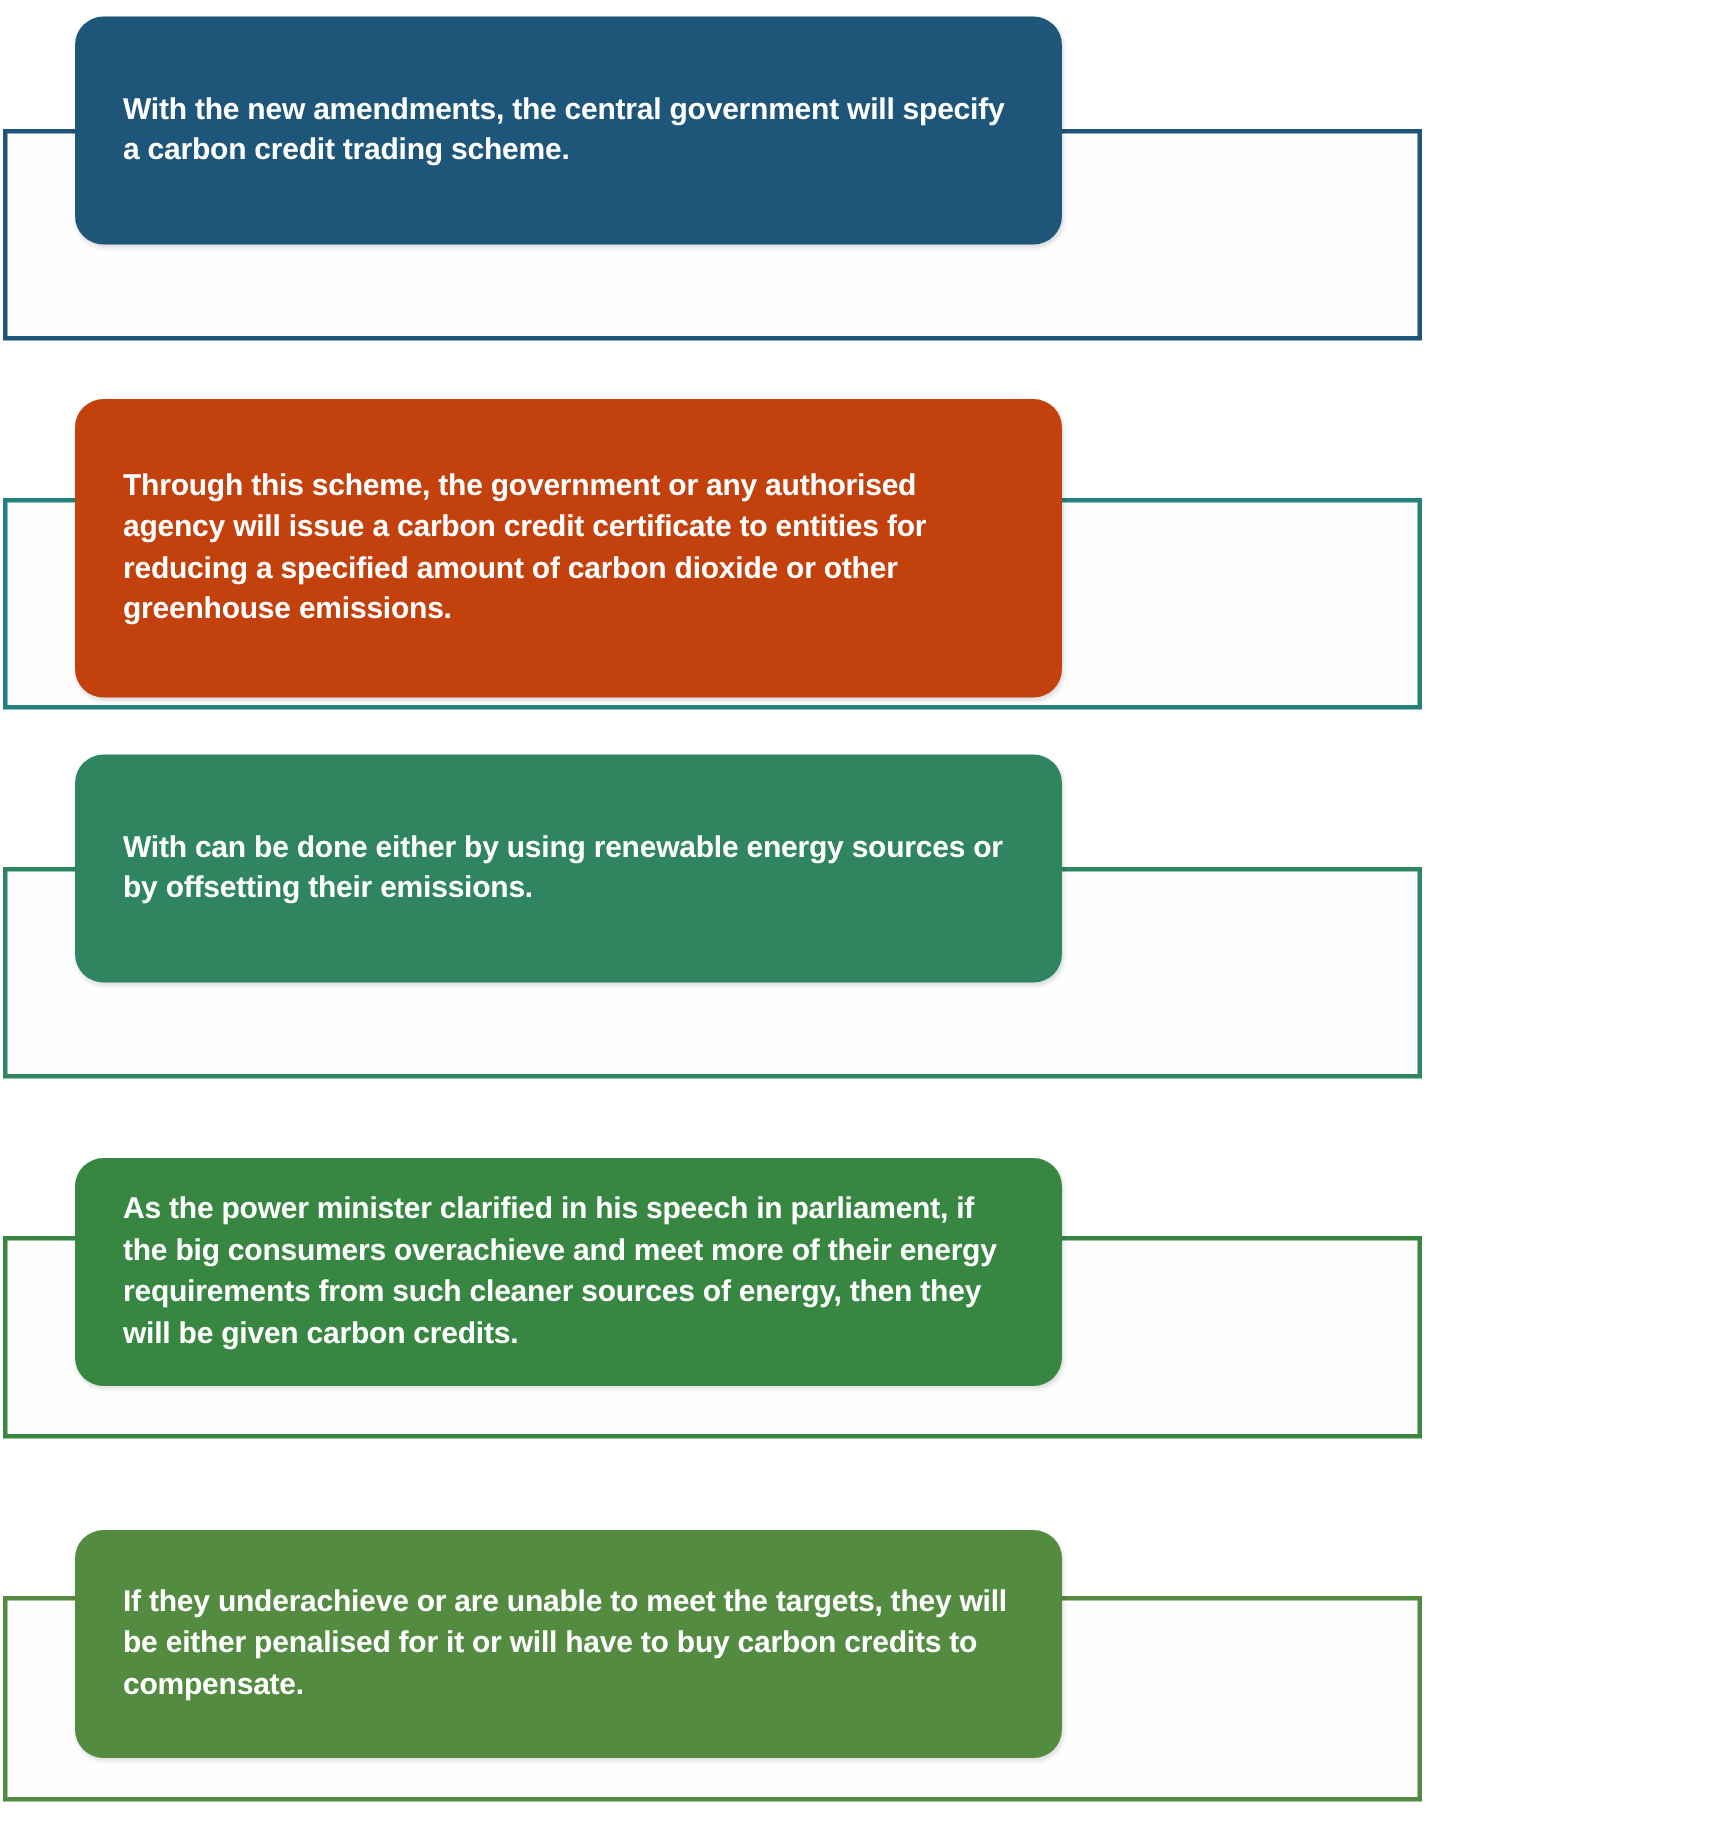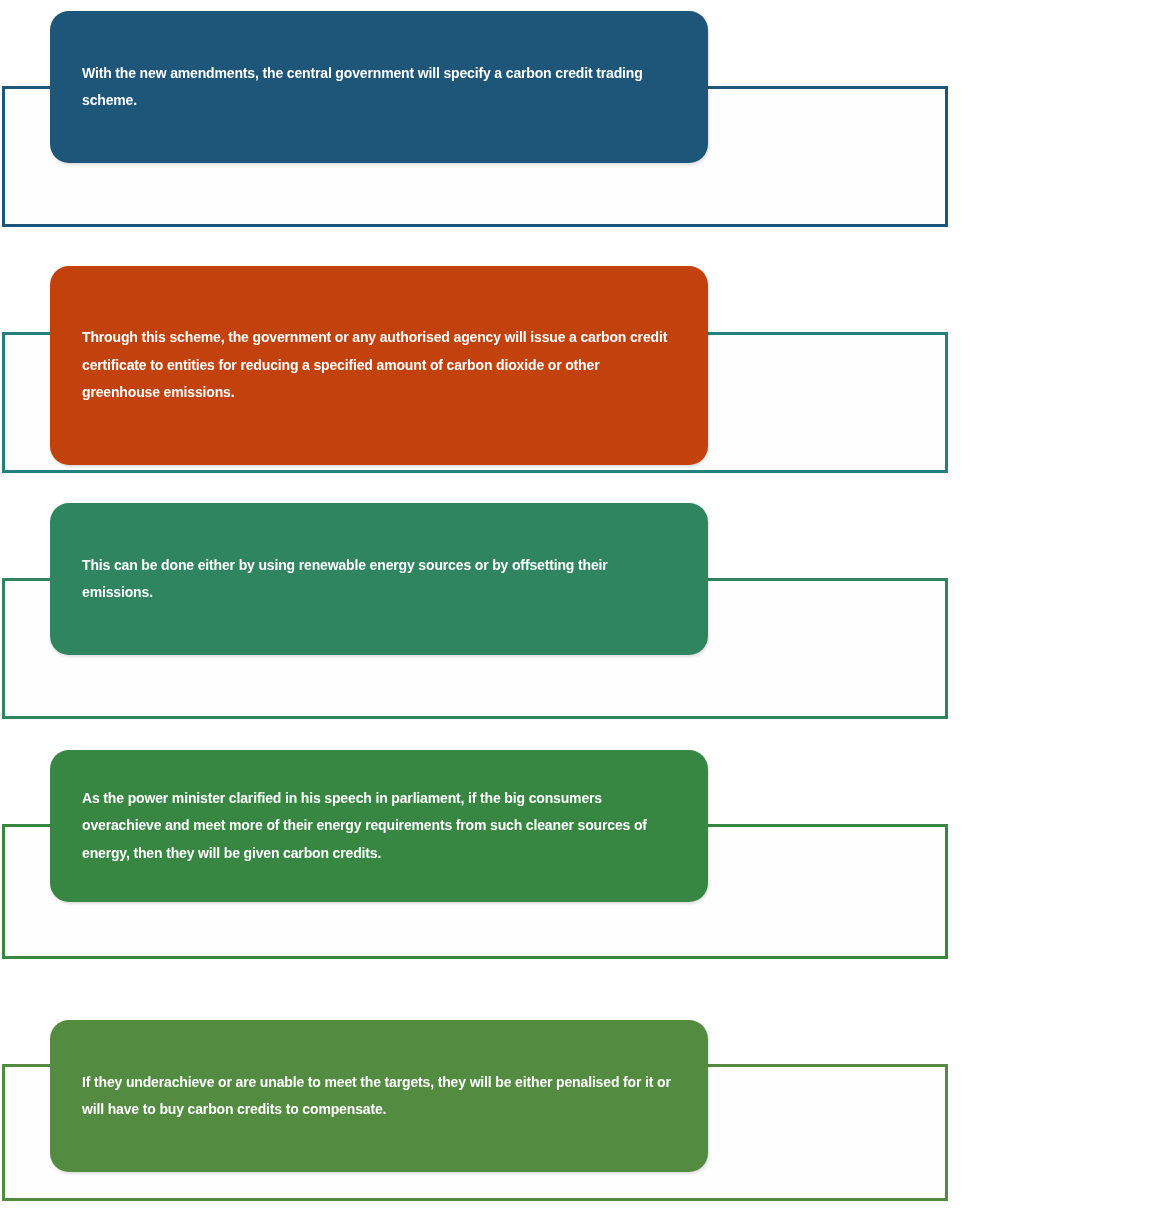--- a/index.html
+++ b/index.html
@@ -39,21 +39,21 @@
     width: 658px;
     box-sizing: border-box;
     border-radius: 19px;
     display: flex;
     align-items: center;
     box-shadow: 1px 2px 3px rgba(0,0,0,0.13);
   }
 
   .callout-text {
     color: #ffffff;
-    font-size: 14px;
+    font-size: 20px;
     font-weight: bold;
     line-height: 27.5px;
     letter-spacing: -0.15px;
     padding: 0 30px 0 32px;
     margin: 0;
   }
 
   
   #outline-1 { top: 86px;  height: 141px; border-color: #1D5679; }
   #callout-1 { top: 11px;  height: 152px; background: #1D5679; }
@@ -61,21 +61,21 @@
   
   #outline-2 { top: 332px; height: 141px; border-color: #23807D; }
   #callout-2 { top: 266px; height: 199px; background: #c2410c; }
 
   
   #outline-3 { top: 578px; height: 141px; border-color: #2E8560; }
   #callout-3 { top: 503px; height: 152px; background: #2E8560; }
 
   
   #outline-4 { top: 824px; height: 135px; border-color: #378742; }
-  #callout-4 { top: 750px; height: 152px; background: #378742; }
+  #callout-4 { top: 772px; height: 152px; background: #378742; }
 
   
   #outline-5 { top: 1064px; height: 137px; border-color: #538B41; }
   #callout-5 { top: 996px;  height: 152px; background: #538B41; margin-top: 24px; }
 </style>
 </head>
 <body>
 
 <div id="stage">
 
@@ -84,21 +84,21 @@
     <p class="callout-text">With the new amendments, the central government will specify a carbon credit trading scheme.</p>
   </div>
 
   <div class="outline-box" id="outline-2"></div>
   <div class="callout" id="callout-2">
     <p class="callout-text">Through this scheme, the government or any authorised agency will issue a carbon credit certificate to entities for reducing a specified amount of carbon dioxide or other greenhouse emissions.</p>
   </div>
 
   <div class="outline-box" id="outline-3"></div>
   <div class="callout" id="callout-3">
-    <p class="callout-text">This can be done either by using renewable energy sources or by offsetting their emissions.</p>
+    <p class="callout-text">With can be done either by using renewable energy sources or by offsetting their emissions.</p>
   </div>
 
   <div class="outline-box" id="outline-4"></div>
   <div class="callout" id="callout-4">
     <p class="callout-text">As the power minister clarified in his speech in parliament, if the big consumers overachieve and meet more of their energy requirements from such cleaner sources of energy, then they will be given carbon credits.</p>
   </div>
 
   <div class="outline-box" id="outline-5"></div>
   <div class="callout" id="callout-5">
     <p class="callout-text">If they underachieve or are unable to meet the targets, they will be either penalised for it or will have to buy carbon credits to compensate.</p>

